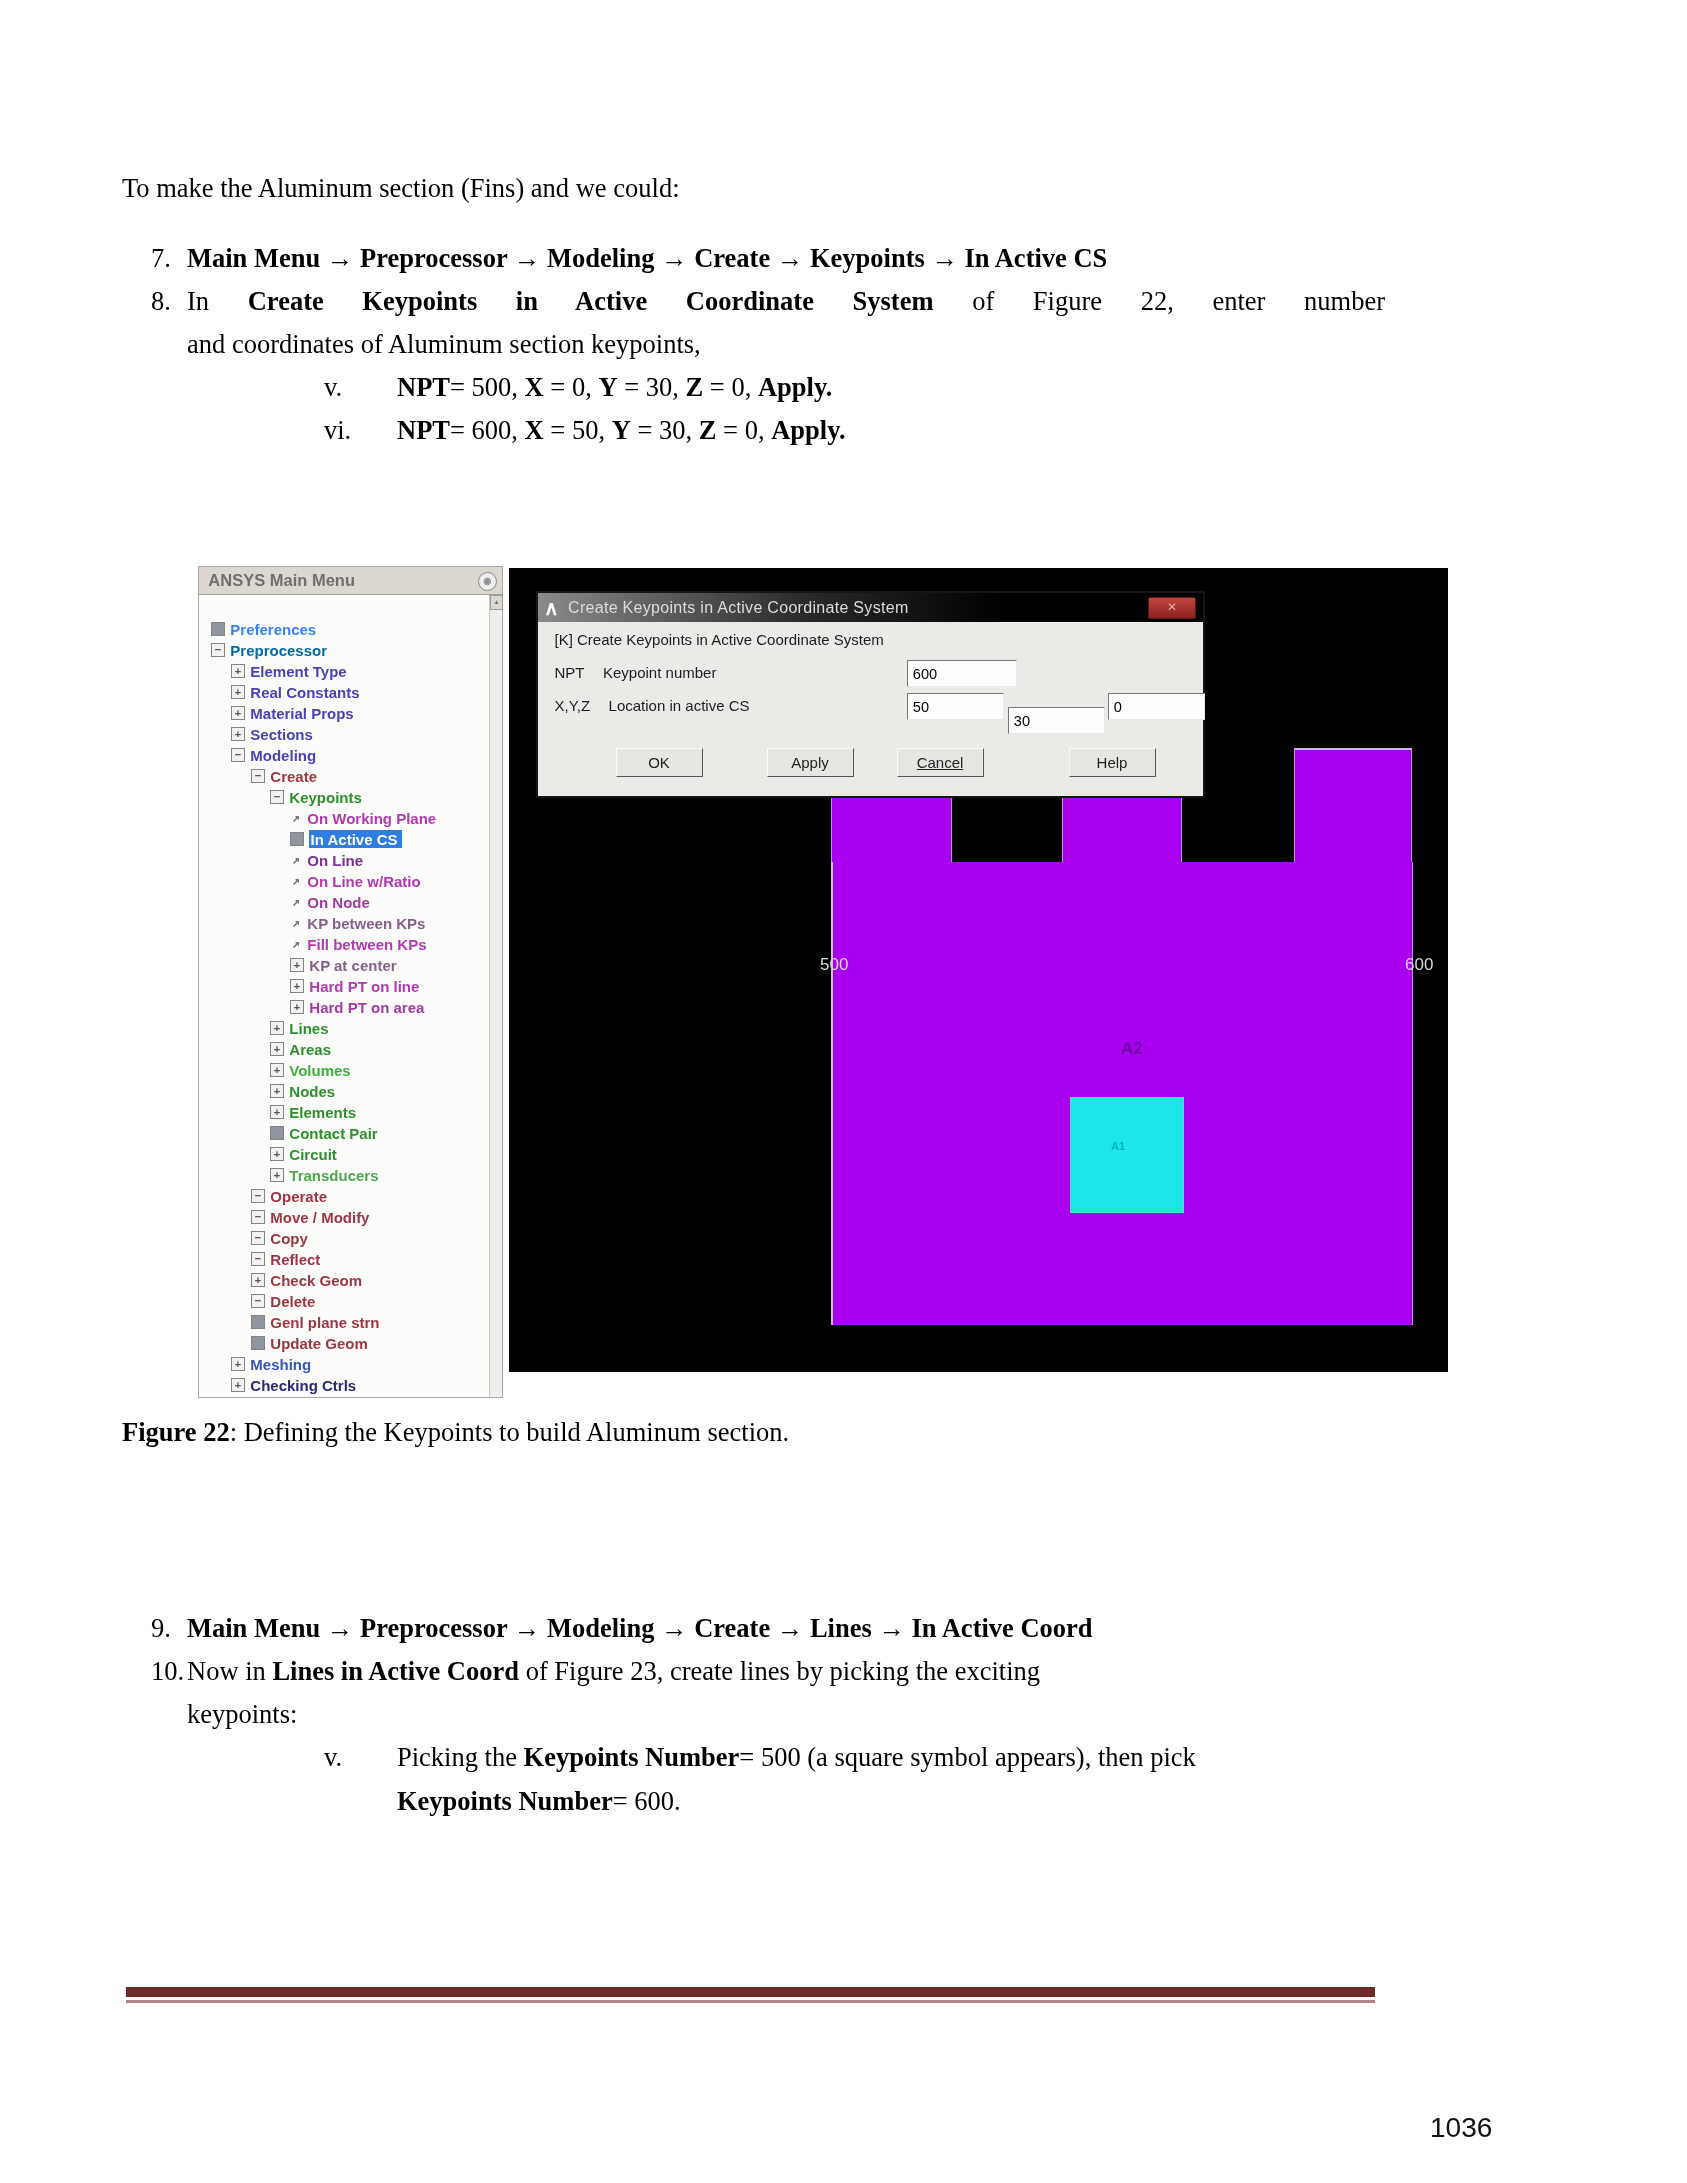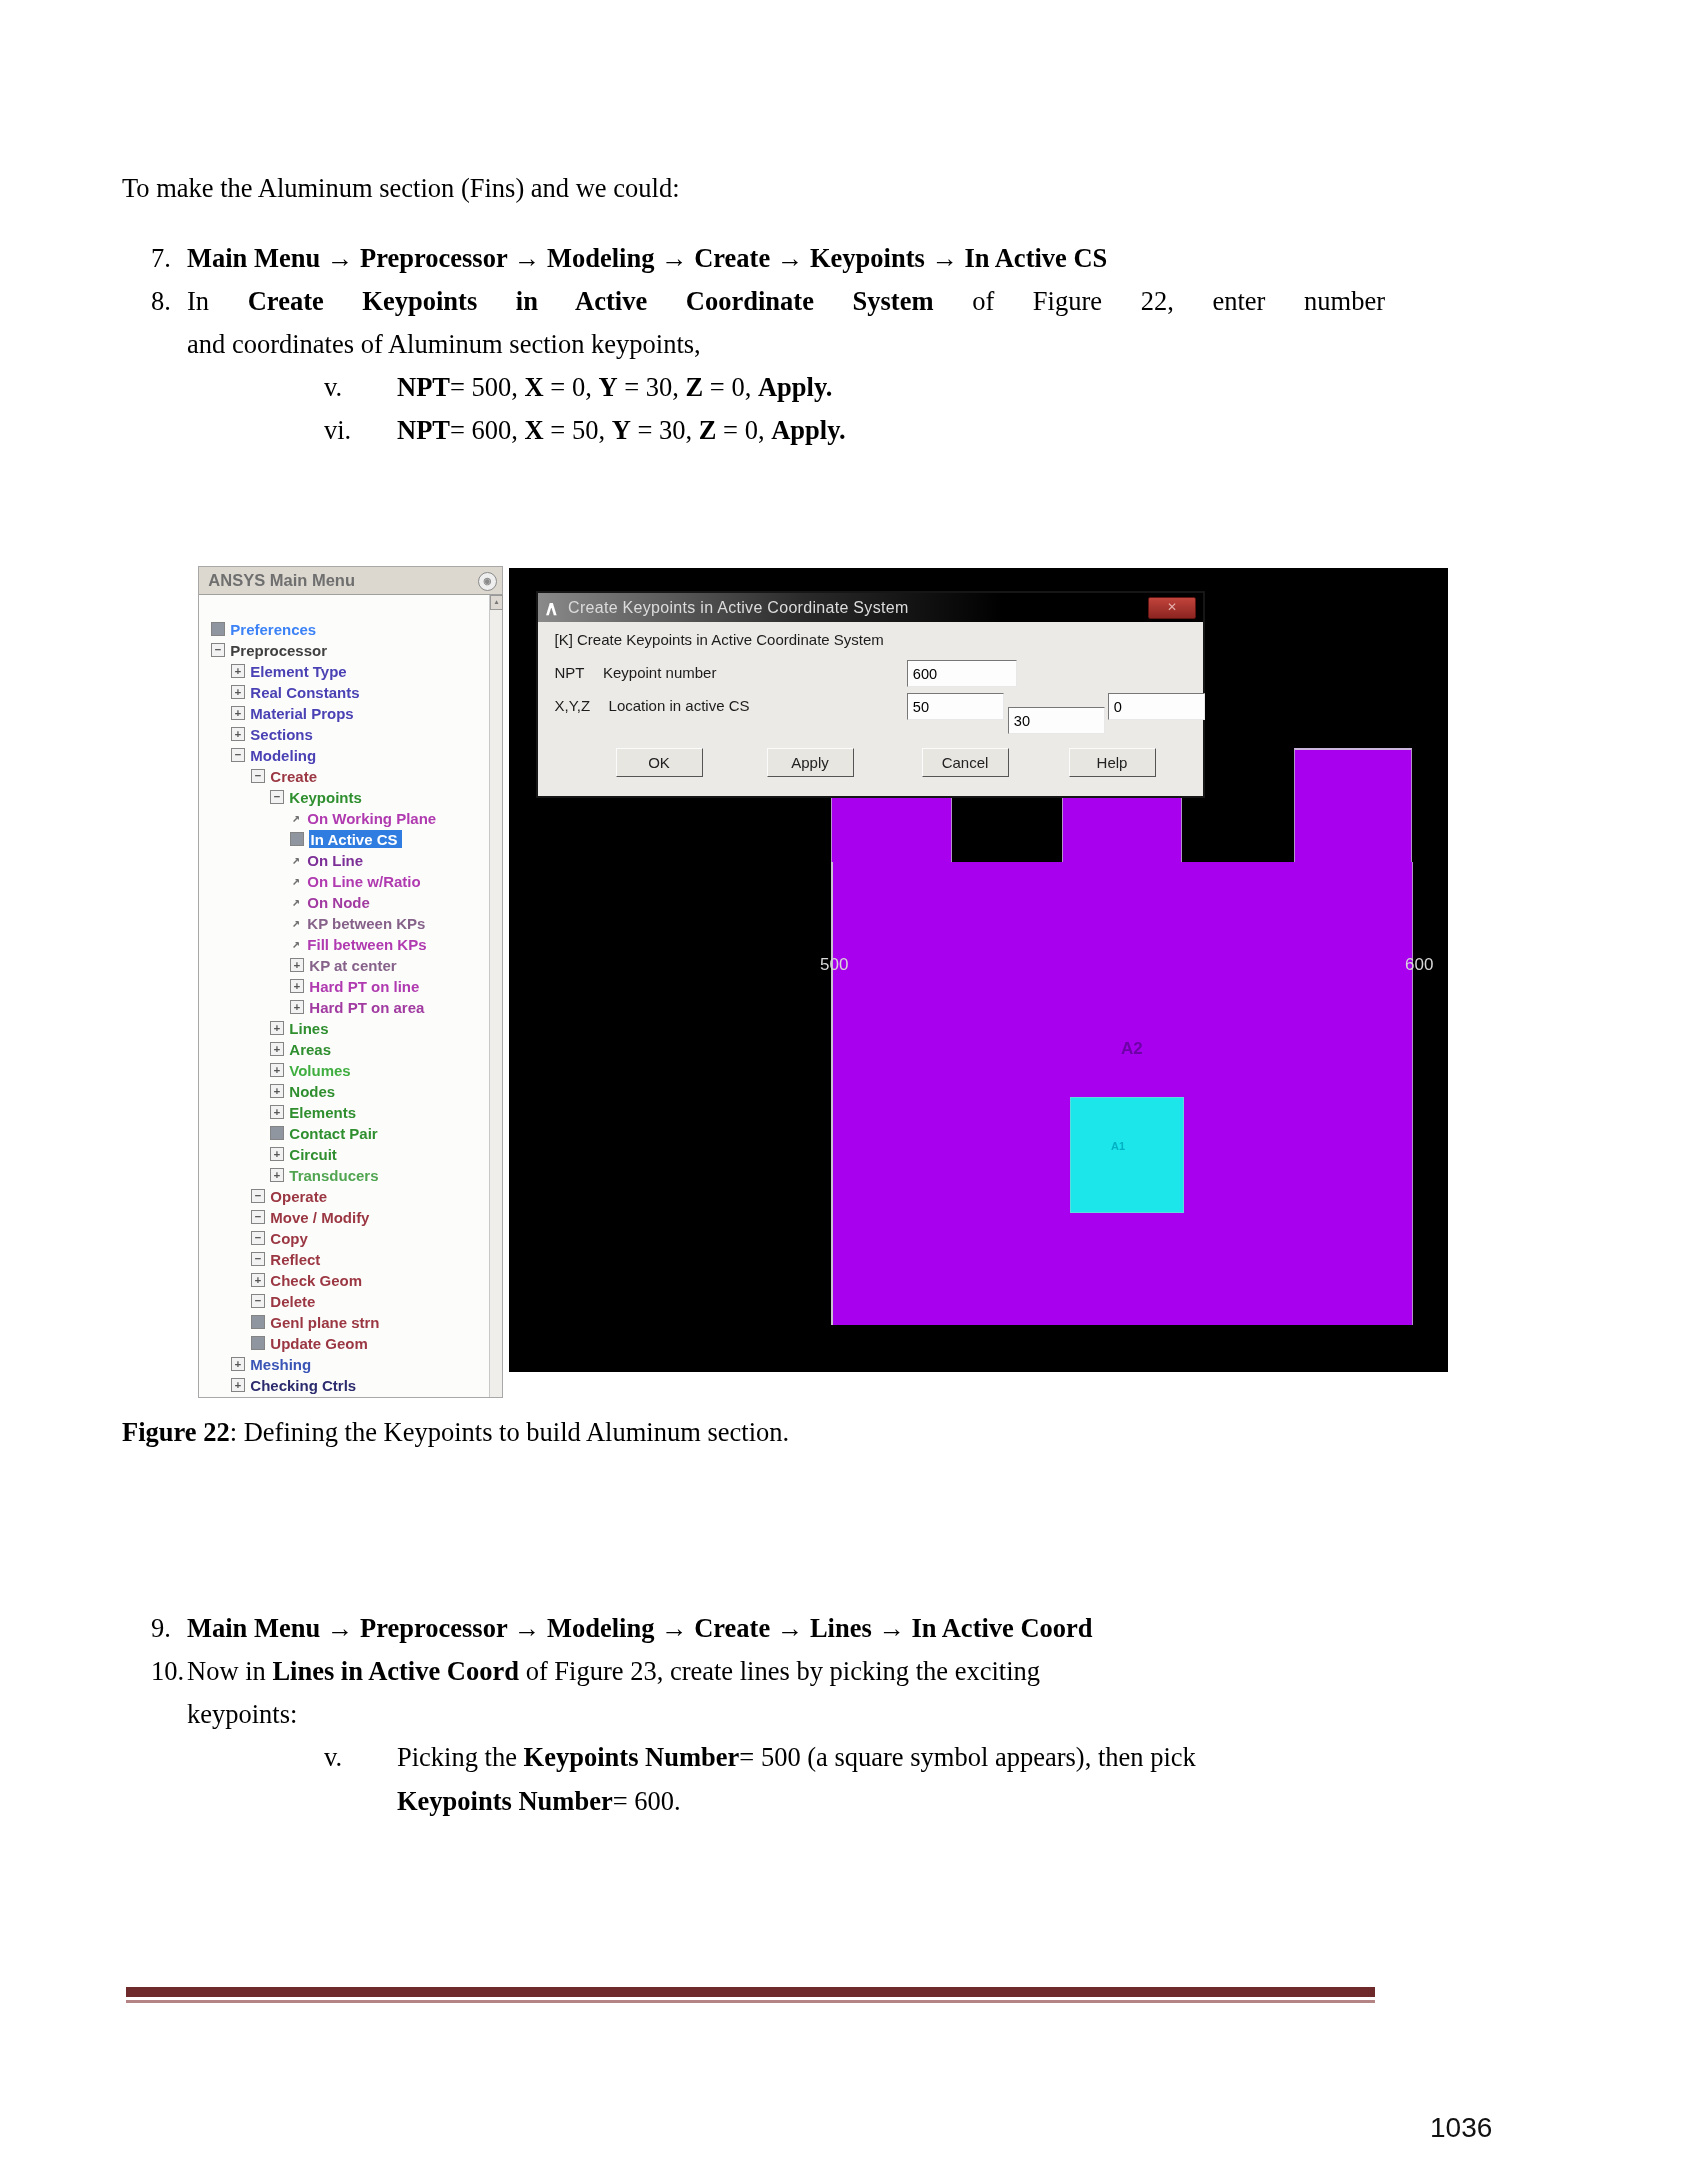--- a/index.html
+++ b/index.html
@@ -99,21 +99,21 @@
 
   <div class="shot">
 
     <div class="menu">
       <div class="menu-title">
         <span>ANSYS Main Menu</span>
         <span class="menu-pin">◉</span>
       </div>
       <div class="tree">
           <div class="tree-item" style="padding-left: 12px;"><span class="ticon box"></span><span class="tlabel" style="color: #3b82f6;">Preferences</span></div>
-          <div class="tree-item" style="padding-left: 12px;"><span class="ticon minus">−</span><span class="tlabel" style="color: #404040;">Preprocessor</span></div>
+          <div class="tree-item" style="padding-left: 12px;"><span class="ticon minus">−</span><span class="tlabel" style="color: #0369a1;">Preprocessor</span></div>
           <div class="tree-item" style="padding-left: 32px;"><span class="ticon plus">+</span><span class="tlabel" style="color: rgb(74, 66, 180);">Element Type</span></div>
           <div class="tree-item" style="padding-left: 32px;"><span class="ticon plus">+</span><span class="tlabel" style="color: rgb(74, 66, 180);">Real Constants</span></div>
           <div class="tree-item" style="padding-left: 32px;"><span class="ticon plus">+</span><span class="tlabel" style="color: rgb(74, 66, 180);">Material Props</span></div>
           <div class="tree-item" style="padding-left: 32px;"><span class="ticon plus">+</span><span class="tlabel" style="color: rgb(74, 66, 180);">Sections</span></div>
           <div class="tree-item" style="padding-left: 32px;"><span class="ticon minus">−</span><span class="tlabel" style="color: rgb(74, 66, 180);">Modeling</span></div>
           <div class="tree-item" style="padding-left: 52px;"><span class="ticon minus">−</span><span class="tlabel" style="color: rgb(155, 55, 66);">Create</span></div>
           <div class="tree-item" style="padding-left: 71px;"><span class="ticon minus">−</span><span class="tlabel" style="color: rgb(47, 143, 47);">Keypoints</span></div>
           <div class="tree-item" style="padding-left: 91px;"><span class="ticon pick">↗</span><span class="tlabel" style="color: rgb(176, 58, 176);">On Working Plane</span></div>
           <div class="tree-item hl" style="padding-left: 91px;"><span class="ticon box"></span><span class="tlabel" style="color: rgb(255, 255, 255);">In Active CS</span></div>
           <div class="tree-item" style="padding-left: 91px;"><span class="ticon pick">↗</span><span class="tlabel" style="color: rgb(124, 47, 150);">On Line</span></div>
@@ -179,21 +179,21 @@
 
           <div class="dlg-row" style="left:17px; top:75px;">
             <span class="dlg-code">X,Y,Z</span><span class="dlg-desc">Location in active CS</span>
           </div>
           <input class="dlg-input" style="left: 369px; top: 71px; width: 90px;" value="50">
           <input class="dlg-input" style="left: 470px; top: 85px; width: 90px;" value="30">
           <input class="dlg-input" style="left: 570px; top: 71px; width: 90px;" value="0">
 
           <button class="dlg-btn" style="left:78px; top:126px;">OK</button>
           <button class="dlg-btn" style="left:229px; top:126px;">Apply</button>
-          <button class="dlg-btn" style="left:384px; top:126px;">Cancel</button>
+          <button class="dlg-btn" style="left:359px; top:126px;text-decoration:underline;">Cancel</button>
           <button class="dlg-btn" style="left:531px; top:126px;">Help</button>
         </div>
       </div>
     </div>
   </div>
 
   <div class="line" style="left:122px; top:1417px;"><b>Figure 22</b><span>: Defining the Keypoints to build Aluminum section.</span></div>
 
   <div class="line" style="left:151px; top:1613px;">
     <span class="n1">9.</span><span><b>Main Menu → Preprocessor → Modeling → Create → Lines → In Active Coord</b></span>

